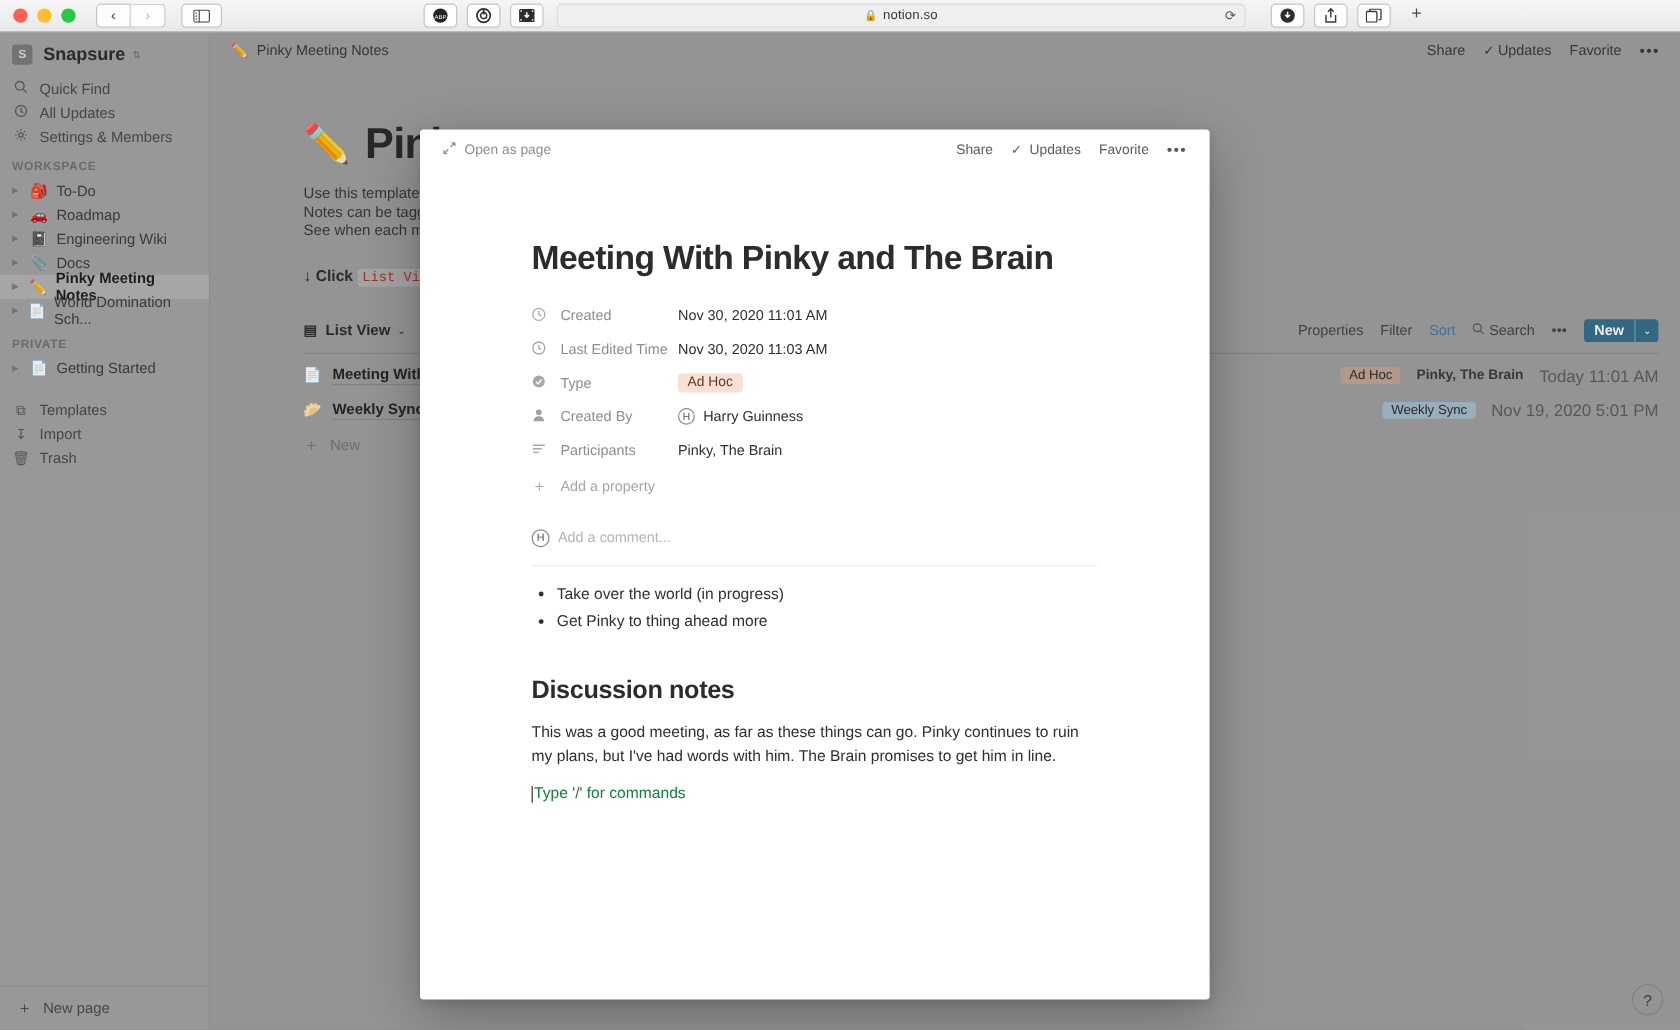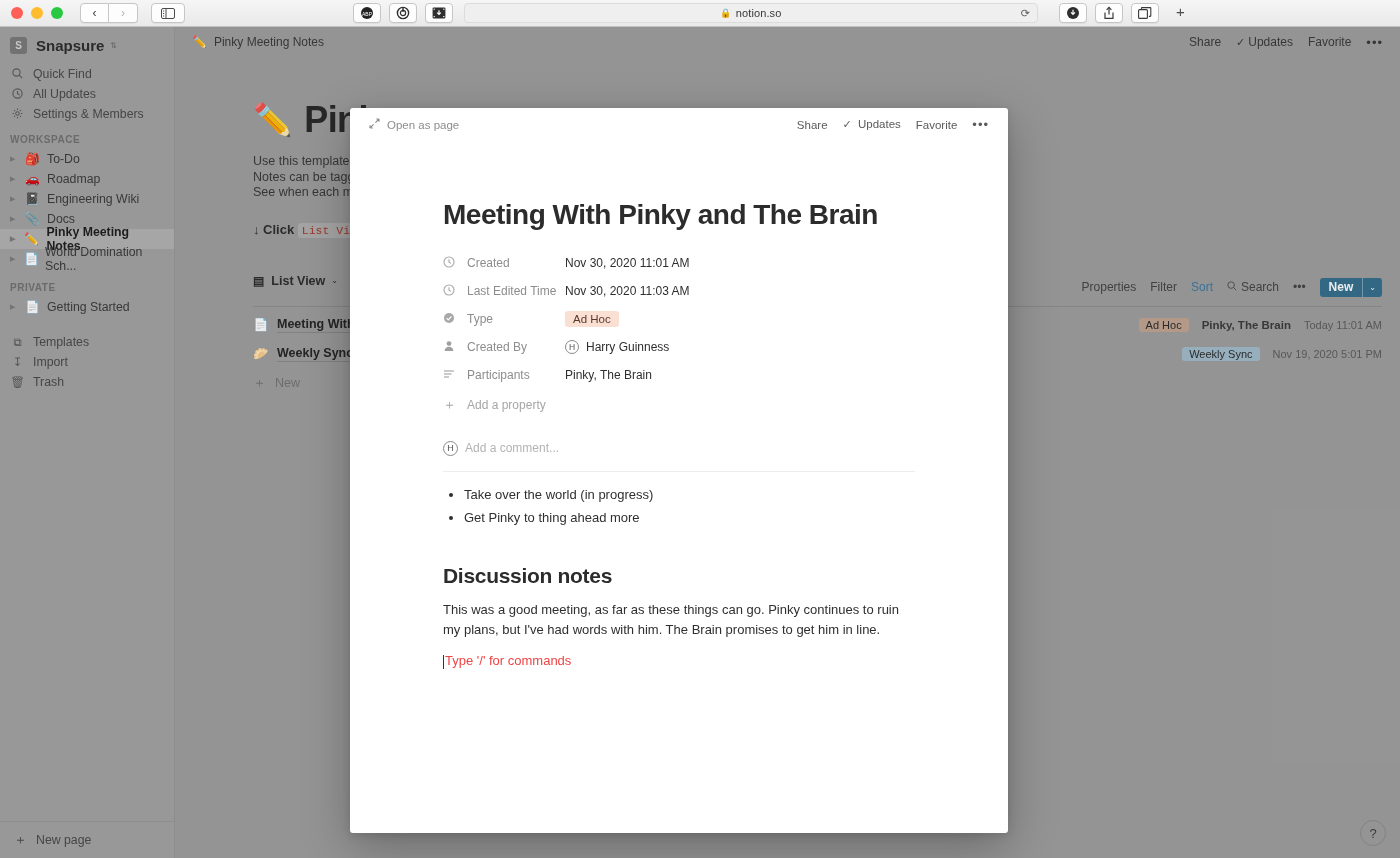--- a/index.html
+++ b/index.html
@@ -117,41 +117,41 @@
   .click-line { margin-top:21px; font-size:13px; color:#2e2e2e; font-weight:bold; }
   .code-inline {
     font-family:"Liberation Mono", monospace; font-size:11.5px;
     background:#b1b1b1; color:#a83c2e; padding:1px 4px; border-radius:3px; font-weight:normal;
   }
 
   .view-row { display:flex; align-items:center; margin-top:28px; }
   .view-tab { display:flex; align-items:center; font-size:12.5px; font-weight:bold; color:#2e2e2e; }
   .view-tab .ic { margin-right:7px; font-size:12px; }
   .view-tab .caret { margin-left:6px; font-size:8px; font-weight:normal; }
-  .view-tools { margin-left:auto; display:flex; align-items:center; gap:14px; font-size:12px; color:#464646; padding-right:18px;margin-top:13px;}
+  .view-tools { margin-left:auto; display:flex; align-items:center; gap:14px; font-size:12px; color:#464646; padding-right:18px;}
   .view-tools .sort { color:#3d7ca8; }
   .view-tools .srch { display:flex; align-items:center; gap:4px; }
   .new-btn {
     display:flex; align-items:center; background:#36708f; color:#fff;
     border-radius:3px; font-size:12px; font-weight:bold; height:19px; overflow:hidden;
   }
   .new-btn .lbl { padding:0 9px; }
   .new-btn .sep { width:1px; height:19px; background:rgba(255,255,255,.35); }
   .new-btn .cv { padding:0 6px; font-size:8px; font-weight:normal;}
 
   .list-divider { height:1px; background:#909090; margin:9px 18px 0 0; }
   .list-row { display:flex; align-items:center; height:22px; margin-top:7px; padding-right:18px; }
   .list-row .emoji { width:18px; font-size:12.5px; margin-right:6px; }
   .list-row .name { font-size:12.5px; font-weight:bold; color:#262626; border-bottom:1px solid #8b8b8b; padding-bottom:1px;}
   .list-meta { margin-left:auto; display:flex; align-items:center; gap:13px; }
   .tag { font-size:11px; padding:1px 7px; border-radius:3px; color:#2d2d2d; }
   .tag.adhoc { background:#c4a593; }
   .tag.weekly { background:#a3bdcd; }
   .meta-txt { font-size:11.5px; color:#3c3c3c; font-weight:bold;}
-  .meta-date { font-size:11px; color:#5e5e5e; }
+  .meta-date { font-size:14px; color:#5e5e5e; }
   .list-new { display:flex; align-items:center; margin-top:9px; font-size:12.5px; color:#757575; }
   .list-new .ic { margin-right:9px; font-size:13px; }
 
   .help-btn {
     position:absolute; right:14px; bottom:12px;
     width:26px; height:26px; border-radius:50%;
     border:1px solid #8d8d8d; color:#3e3e3e;
     display:flex; align-items:center; justify-content:center; font-size:13px;
   }
 
@@ -187,21 +187,21 @@
 
   .comment-row { display:flex; align-items:center; height:30px; margin-top:14px; }
   .comment-row .avatar-sm { width:15px;height:15px;font-size:9px; }
   .comment-ph { font-size:12px; color:#b3b3b3; }
   .hr { height:1px; background:#ededed; margin-top:8px; }
 
   h2.sec { font-size:21px; font-weight:bold; color:#2c2c2c; margin:35px 0 0; letter-spacing:-.3px;}
   ul.bul { margin:11px 0 0; padding-left:21px; }
   ul.bul li { font-size:13px; color:#2f2f2f; line-height:23px; }
   .para { font-size:13px; color:#2f2f2f; line-height:20px; margin-top:12px; }
-  .cmd-ph { font-size:13px; color:#ef4444; margin-top:6px; position:relative; padding-left:2px;}
+  .cmd-ph { font-size:13px; color:#15803d; margin-top:6px; position:relative; padding-left:2px;}
   .caret-bar {
     display:inline-block; width:1px; height:14px; background:#333;
     position:absolute; left:0; top:2px;
   }
 </style>
 </head>
 <body>
 
 <div class="browser-bar">
   <div class="traffic">

